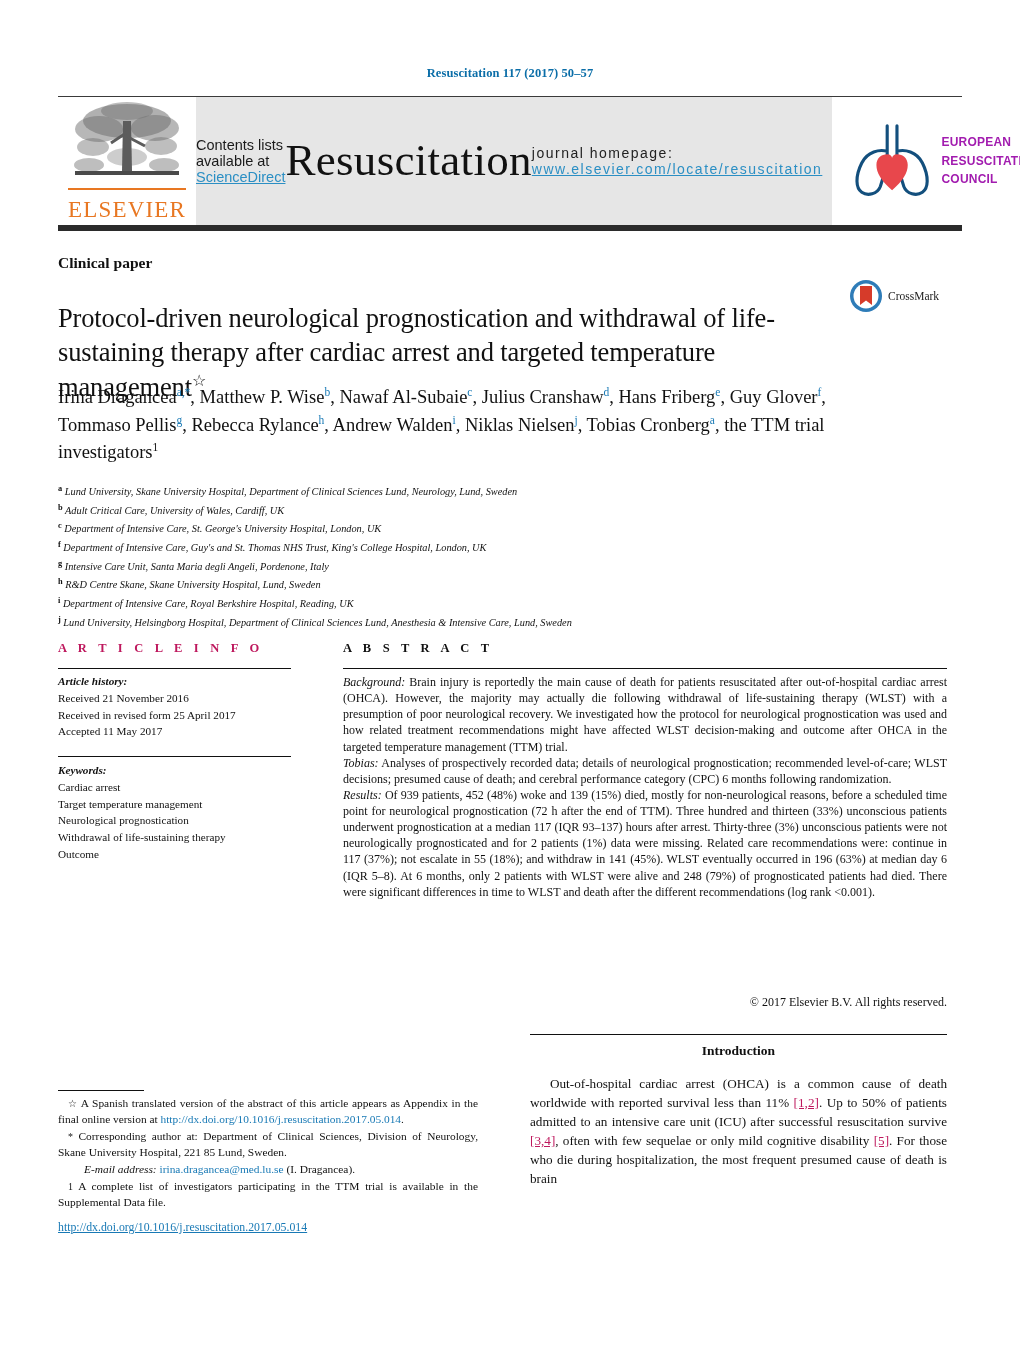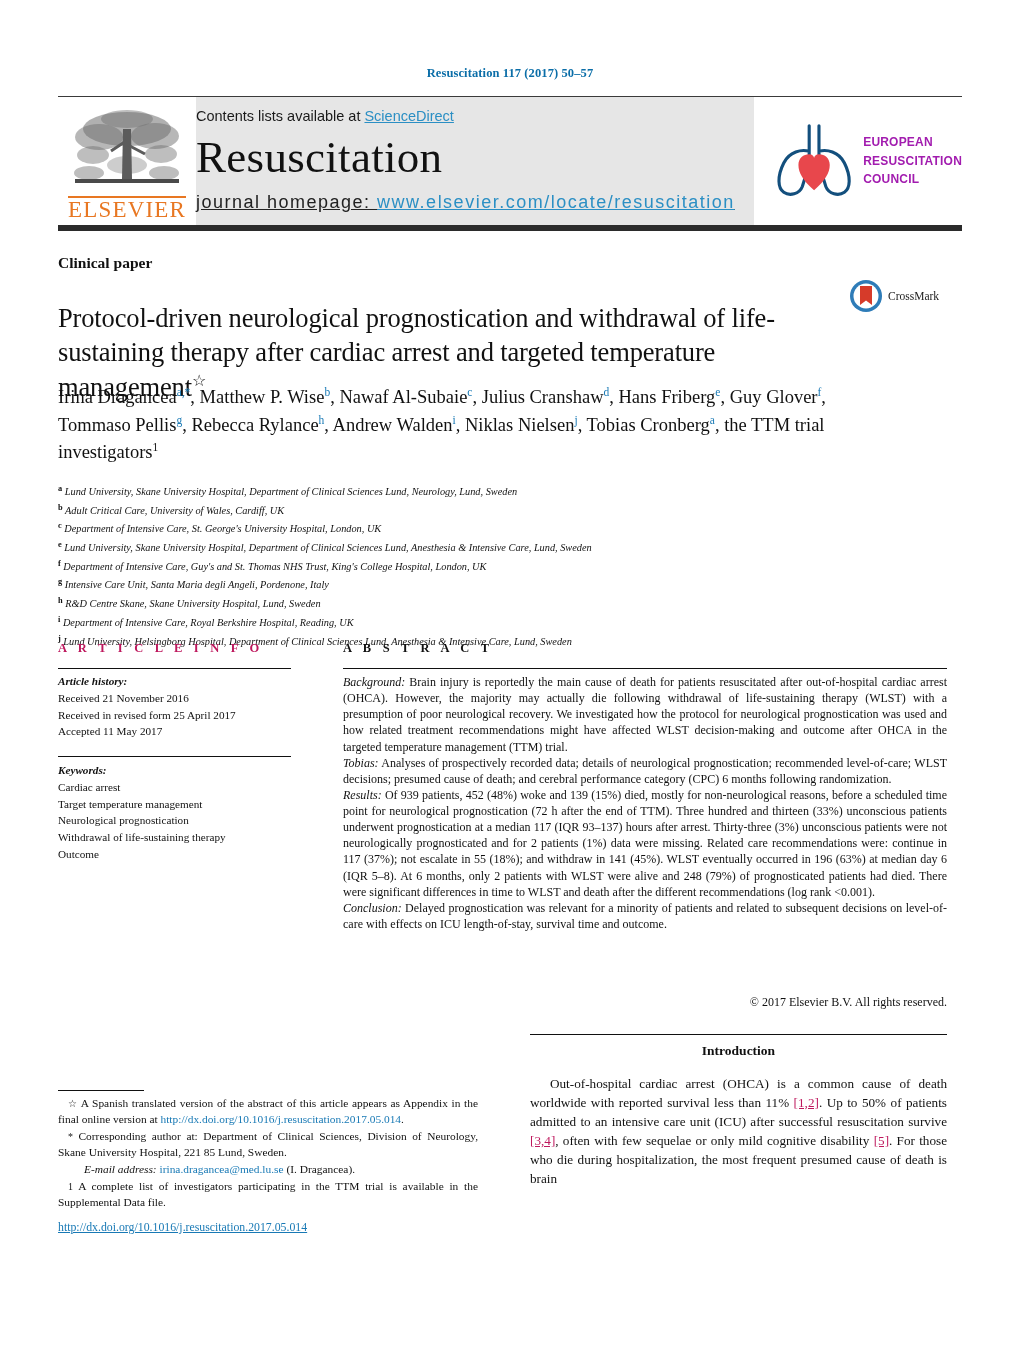--- a/index.html
+++ b/index.html
@@ -41,41 +41,41 @@
     display: flex; flex-direction: column;
     align-items: center; justify-content: flex-end;
     padding-bottom: 4px;
   }
   .elsevier-tree { width: 116px; height: 88px; display:block; }
   .elsevier-word {
     font-family: "Liberation Serif", serif;
     font-size: 23px; letter-spacing: 1.2px;
     color: #E87722; line-height: 1;
     border-top: 2px solid #E87722;
-    padding-top: 0; margin-top: 1px;
+    padding-top: 8px; margin-top: 1px;
   }
 
   .journal-band {
     flex: 1 1 auto;
     background: #e6e6e6;
-    display: flex; flex-direction: column;
-    align-items: flex-start; justify-content: space-between;
+    display: flex; 
+    align-items: center; justify-content: space-between;
     padding: 11px 10px 12px 0;
     margin-right: 8px;
   }
   .contents-line { font-size: 14.5px; font-family: "Liberation Sans", sans-serif; color:#1a1a1a; }
   .contents-line .sd { color: #2b8fc4; }
   .journal-title {
     font-family: "Liberation Serif", serif;
     font-size: 45px; line-height: 1.02; color:#111;
     font-weight: normal; letter-spacing: .3px;
   }
   .homepage-line {
     font-family: "Liberation Sans", sans-serif;
-    font-size: 18px; letter-spacing: 1.5px; color:#222;text-decoration:underline;
+    font-size: 14px; letter-spacing: 1.5px; color:#222;
   }
   .homepage-line .url { color:#2b8fc4; }
 
   .erc-logo {
     width: 200px; flex: 0 0 200px;
     display:flex; align-items:center; justify-content:center;
     gap: 7px; padding-left:10px;
   }
   .erc-words {
     font-family: "Liberation Sans", sans-serif;
@@ -271,21 +271,20 @@
   <h1 class="title">
     <span>Protocol-driven neurological prognostication and withdrawal of life-sustaining therapy after cardiac arrest and targeted temperature management</span><sup class="dagger">☆</sup>
   </h1>
 
   <div class="authors"><span>Irina Dragancea</span><sup>a,*</sup>, <span>Matthew P. Wise</span><sup>b</sup>, <span>Nawaf Al-Subaie</span><sup>c</sup>, <span>Julius Cranshaw</span><sup>d</sup>, <span>Hans Friberg</span><sup>e</sup>, <span>Guy Glover</span><sup>f</sup>, <span>Tommaso Pellis</span><sup>g</sup>, <span>Rebecca Rylance</span><sup>h</sup>, <span>Andrew Walden</span><sup>i</sup>, <span>Niklas Nielsen</span><sup>j</sup>, <span>Tobias Cronberg</span><sup>a</sup>, <span>the TTM trial investigators</span><sup class="plain">1</sup></div>
 
   <div class="affils">
       <div><sup>a</sup> Lund University, Skane University Hospital, Department of Clinical Sciences Lund, Neurology, Lund, Sweden</div>
       <div><sup>b</sup> Adult Critical Care, University of Wales, Cardiff, UK</div>
       <div><sup>c</sup> Department of Intensive Care, St. George's University Hospital, London, UK</div>
-      <div><sup>e</sup> Lund University, Skane University Hospital, Department of Clinical Sciences Lund, Anesthesia &amp; Intensive Care, Lund, Sweden</div>
       <div><sup>f</sup> Department of Intensive Care, Guy's and St. Thomas NHS Trust, King's College Hospital, London, UK</div>
       <div><sup>g</sup> Intensive Care Unit, Santa Maria degli Angeli, Pordenone, Italy</div>
       <div><sup>h</sup> R&amp;D Centre Skane, Skane University Hospital, Lund, Sweden</div>
       <div><sup>i</sup> Department of Intensive Care, Royal Berkshire Hospital, Reading, UK</div>
       <div><sup>j</sup> Lund University, Helsingborg Hospital, Department of Clinical Sciences Lund, Anesthesia &amp; Intensive Care, Lund, Sweden</div>
     </div>
 
   <div class="info-head">A R T I C L E   I N F O</div>
   <div class="info-rule1"></div>
   <div class="info-rule2"></div>
@@ -306,21 +305,20 @@
     <div>Outcome</div>
   </div>
 
   <div class="abs-head">A B S T R A C T</div>
   <div class="abs-rule"></div>
 
   <div class="abstract">
     <p><span class="lbl">Background:</span><span> Brain injury is reportedly the main cause of death for patients resuscitated after out-of-hospital cardiac arrest (OHCA). However, the majority may actually die following withdrawal of life-sustaining therapy (WLST) with a presumption of poor neurological recovery. We investigated how the protocol for neurological prognostication was used and how related treatment recommendations might have affected WLST decision-making and outcome after OHCA in the targeted temperature management (TTM) trial.</span></p>
     <p><span class="lbl">Tobias:</span><span> Analyses of prospectively recorded data; details of neurological prognostication; recommended level-of-care; WLST decisions; presumed cause of death; and cerebral performance category (CPC) 6 months following randomization.</span></p>
     <p><span class="lbl">Results:</span><span> Of 939 patients, 452 (48%) woke and 139 (15%) died, mostly for non-neurological reasons, before a scheduled time point for neurological prognostication (72 h after the end of TTM). Three hundred and thirteen (33%) unconscious patients underwent prognostication at a median 117 (IQR 93–137) hours after arrest. Thirty-three (3%) unconscious patients were not neurologically prognosticated and for 2 patients (1%) data were missing. Related care recommendations were: continue in 117 (37%); not escalate in 55 (18%); and withdraw in 141 (45%). WLST eventually occurred in 196 (63%) at median day 6 (IQR 5–8). At 6 months, only 2 patients with WLST were alive and 248 (79%) of prognosticated patients had died. There were significant differences in time to WLST and death after the different recommendations (log rank &lt;0.001).</span></p>
-    <p><span class="lbl">Conclusion:</span><span> Delayed prognostication was relevant for a minority of patients and related to subsequent decisions on level-of-care with effects on ICU length-of-stay, survival time and outcome.</span></p>
   </div>
   <div class="abs-copy">© 2017 Elsevier B.V. All rights reserved.</div>
 
   <div class="intro-rule"></div>
   <div class="intro-head">Introduction</div>
   <div class="intro-body">
     <p><span>Out-of-hospital cardiac arrest (OHCA) is a common cause of death worldwide with reported survival less than 11% </span><a class="ref" href="#">[1,2]</a><span>. Up to 50% of patients admitted to an intensive care unit (ICU) after successful resuscitation survive </span><a class="ref" href="#">[3,4]</a><span>, often with few sequelae or only mild cognitive disability </span><a class="ref" href="#">[5]</a><span>. For those who die during hospitalization, the most frequent presumed cause of death is brain</span></p>
   </div>
 
   <div class="foot-rule"></div>

